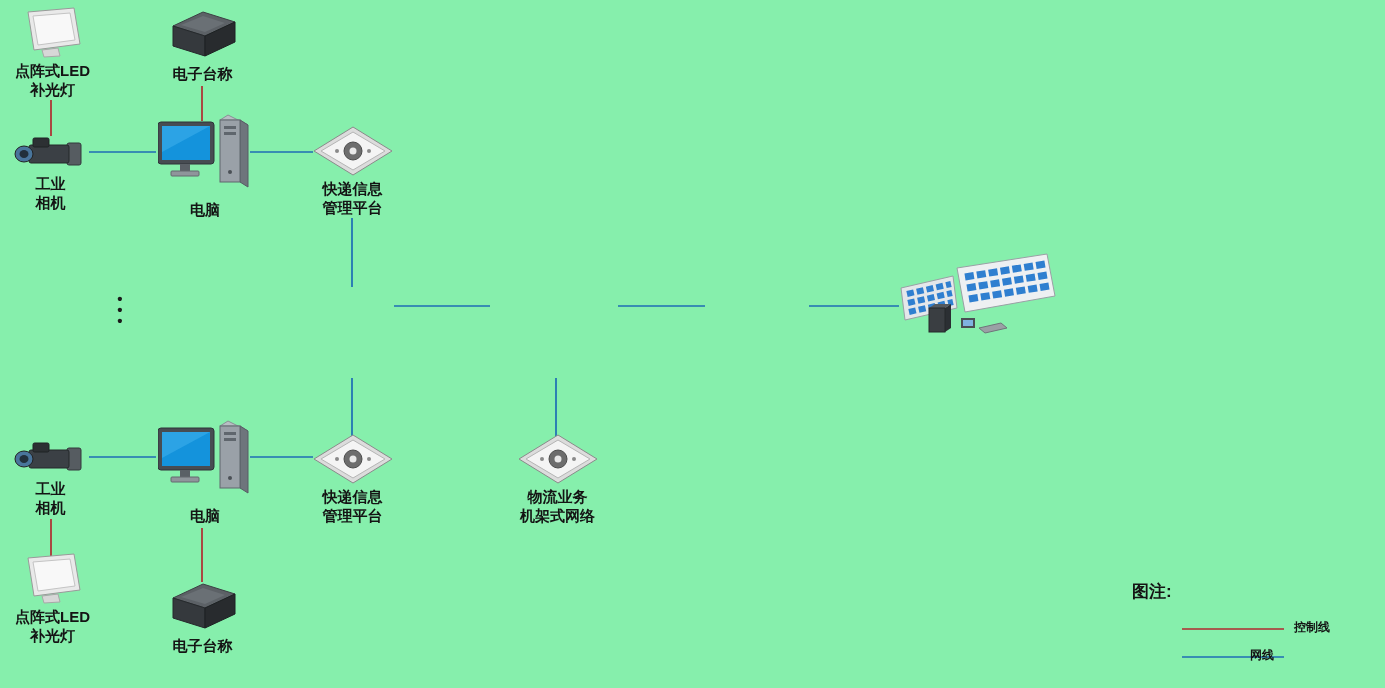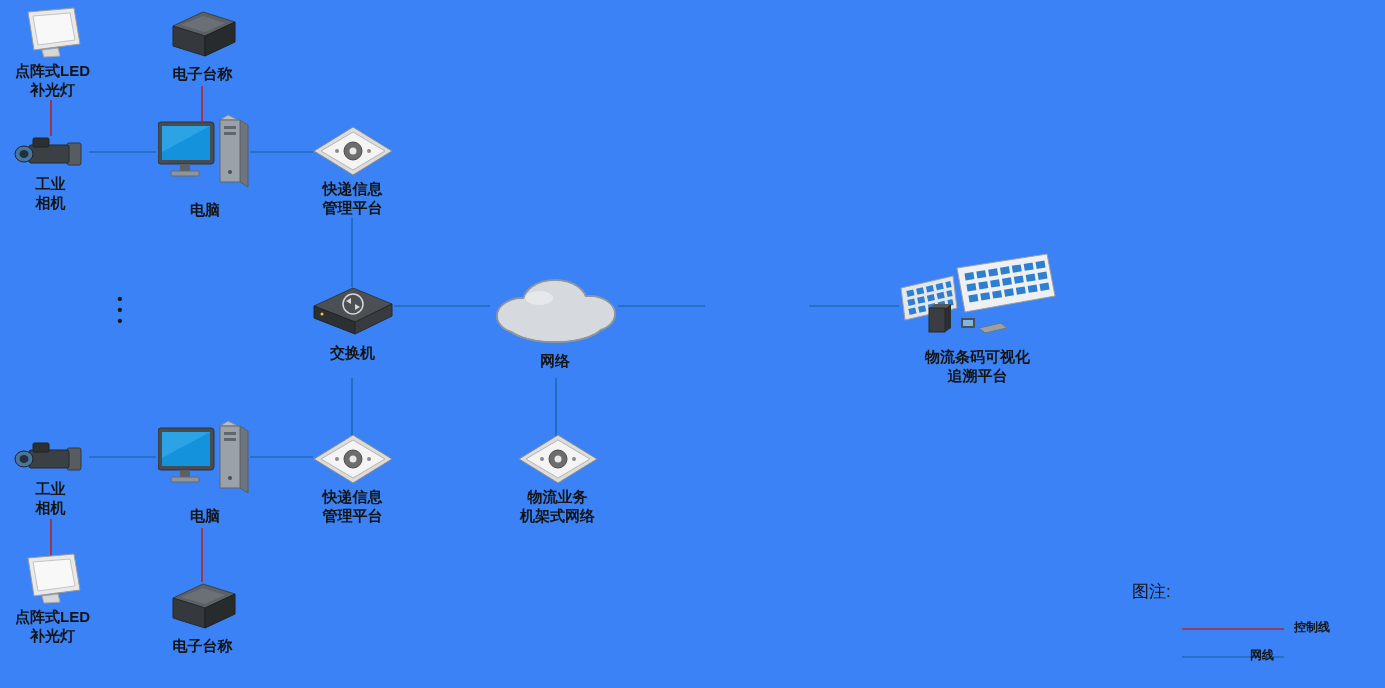--- a/index.html
+++ b/index.html
@@ -1,30 +1,30 @@
 <!DOCTYPE html>
 <html><head>
 <meta charset="utf-8">
 <style>
   html,body{margin:0;padding:0;background:#ffffff;}
   #canvas{
-    position:relative;width:1385px;height:688px;background:#3b82f6;overflow:hidden;
+    position:relative;width:1385px;height:688px;background:#86efac;overflow:hidden;
     font-family:"Liberation Sans","DejaVu Sans",sans-serif;
   }
   #edges{position:absolute;left:0;top:0;width:1385px;height:688px;pointer-events:none;}
   .node{position:absolute;display:flex;flex-direction:column;align-items:center;}
   .node .label{
     margin-top:4px;font-weight:700;font-size:15px;line-height:1.25;color:#141414;
     text-align:center;white-space:pre-line;
   }
   .ellipsis{
     position:absolute;font-weight:700;font-size:15px;line-height:0.72;color:#1a1a1a;
     white-space:pre-line;text-align:center;
   }
-  .legend-title{position:absolute;font-weight:400;font-size:17px;color:#141414;}
+  .legend-title{position:absolute;font-weight:700;font-size:17px;color:#141414;}
   .legend-label{position:absolute;font-weight:700;font-size:12px;color:#141414;}
 </style>
 </head>
 <body>
 
 <div id="canvas">
 
   <svg id="edges">
       <line x1="51" y1="100" x2="51" y2="136" stroke="#b02a30" stroke-width="1.7"></line>
       <line x1="202" y1="86" x2="202" y2="121" stroke="#b02a30" stroke-width="1.7"></line>
@@ -99,72 +99,40 @@
       <polygon points="40,6 72,25 40,44 8,25" fill="#f4f4f4" stroke="#b5b5b5"></polygon>
       <circle cx="40" cy="25" r="9" fill="#6d6d6d" stroke="#4c4c4c"></circle>
       <circle cx="40" cy="25" r="3.5" fill="#e8e8e8"></circle>
       <circle cx="24" cy="25" r="2" fill="#8a8a8a"></circle>
       <circle cx="56" cy="25" r="2" fill="#8a8a8a"></circle>
     </svg>
     <div class="label">快递信息
 管理平台</div>
   </div>
 
-  <div class="node" style="left:305px;top:278px;width:95px">
-    <svg width="90" height="62" viewBox="0 0 90 62">
-      <polygon points="6,28 45,10 84,26 47,44" fill="#4b5054" stroke="#33373b"></polygon>
-      <polygon points="6,28 47,44 47,56 6,40" fill="#2c3033" stroke="#202326"></polygon>
-      <polygon points="47,44 84,26 84,38 47,56" fill="#383c40" stroke="#25282b"></polygon>
-      <circle cx="45" cy="26" r="10" fill="none" stroke="#d8d8d8" stroke-width="1.5"></circle>
-      <path d="M38,23 l5,-3 l0,6 z" fill="#d8d8d8"></path>
-      <path d="M52,29 l-5,3 l0,-6 z" fill="#d8d8d8"></path>
-      <circle cx="14" cy="36" r="1.5" fill="#f2c744"></circle>
-    </svg>
-    <div class="label">交换机</div>
-  </div>
-
-  <div class="node" style="left:480px;top:268px;width:150px">
-    <svg width="140" height="80" viewBox="0 0 140 80">
-      <g stroke="#8f969c" stroke-width="2" fill="#d6dade">
-        <ellipse cx="38" cy="48" rx="26" ry="18"></ellipse>
-        <ellipse cx="70" cy="34" rx="32" ry="22"></ellipse>
-        <ellipse cx="104" cy="46" rx="26" ry="18"></ellipse>
-        <ellipse cx="70" cy="56" rx="48" ry="18"></ellipse>
-      </g>
-      <g fill="#d6dade">
-        <ellipse cx="38" cy="48" rx="25" ry="17"></ellipse>
-        <ellipse cx="70" cy="34" rx="31" ry="21"></ellipse>
-        <ellipse cx="104" cy="46" rx="25" ry="17"></ellipse>
-        <ellipse cx="70" cy="56" rx="47" ry="17"></ellipse>
-      </g>
-      <ellipse cx="54" cy="30" rx="14" ry="7" fill="#e8ecef" opacity="0.8"></ellipse>
-    </svg>
-    <div class="label">网络</div>
-  </div>
+
 
 
   <div class="node" style="left:890px;top:252px;width:175px">
     <svg width="165" height="92" viewBox="0 0 165 92">
       <polygon points="62,16 152,2 160,44 70,60" fill="#eef0f2" stroke="#9aa0a5"></polygon>
       <line x1="70" y1="25" x2="150" y2="12" stroke="#2f7fd0" stroke-width="7" stroke-dasharray="9 3"></line>
       <line x1="72" y1="36" x2="152" y2="23" stroke="#2f7fd0" stroke-width="7" stroke-dasharray="9 3"></line>
       <line x1="74" y1="47" x2="154" y2="34" stroke="#2f7fd0" stroke-width="7" stroke-dasharray="9 3"></line>
       <polygon points="6,36 58,24 62,56 10,68" fill="#e4e7ea" stroke="#9aa0a5"></polygon>
       <line x1="12" y1="42" x2="56" y2="32" stroke="#2f7fd0" stroke-width="6" stroke-dasharray="7 3"></line>
       <line x1="13" y1="51" x2="57" y2="41" stroke="#2f7fd0" stroke-width="6" stroke-dasharray="7 3"></line>
       <line x1="14" y1="60" x2="58" y2="50" stroke="#2f7fd0" stroke-width="6" stroke-dasharray="7 3"></line>
       <polygon points="34,56 40,52 56,52 50,56" fill="#54595e"></polygon>
       <polygon points="50,56 56,52 56,76 50,80" fill="#2b2f33"></polygon>
       <rect x="34" y="56" width="16" height="24" fill="#3a3e42" stroke="#24282b"></rect>
       <rect x="66" y="66" width="14" height="10" fill="#4a4f54"></rect>
       <rect x="68" y="68" width="10" height="6" fill="#7fb3e0"></rect>
       <polygon points="84,76 106,71 112,76 90,81" fill="#9aa0a5" stroke="#6f757a"></polygon>
     </svg>
-    <div class="label">物流条码可视化
-追溯平台</div>
   </div>
 
   <div class="node" style="left:8px;top:438px;width:85px">
     <svg width="75" height="38" viewBox="0 0 75 38">
       <rect x="54" y="10" width="14" height="22" rx="2" fill="#565c61" stroke="#33383c"></rect>
       <rect x="16" y="12" width="40" height="18" rx="2" fill="#3b4045" stroke="#24282b"></rect>
       <rect x="20" y="5" width="16" height="9" rx="1.5" fill="#2c3033" stroke="#1f2325"></rect>
       <ellipse cx="11" cy="21" rx="9" ry="8" fill="#49759c" stroke="#222222"></ellipse>
       <ellipse cx="11" cy="21" rx="4.5" ry="4" fill="#22303c"></ellipse>
     </svg>

